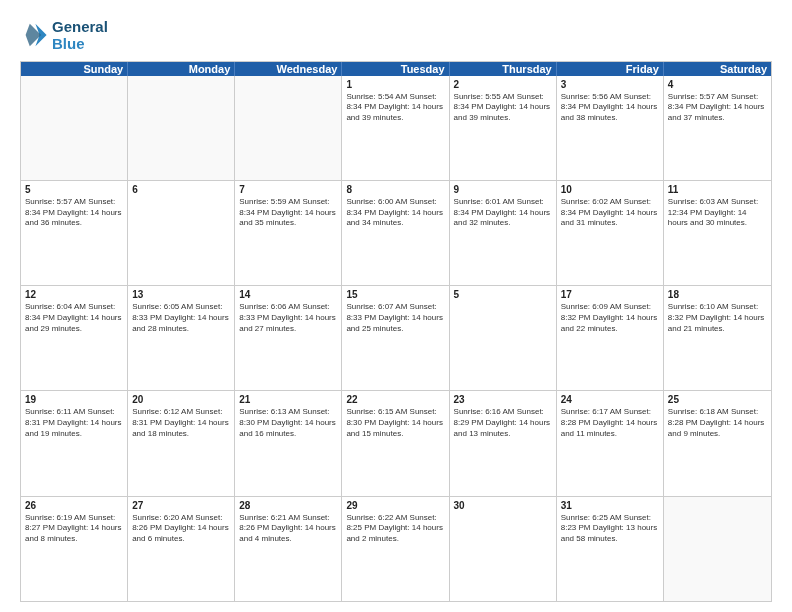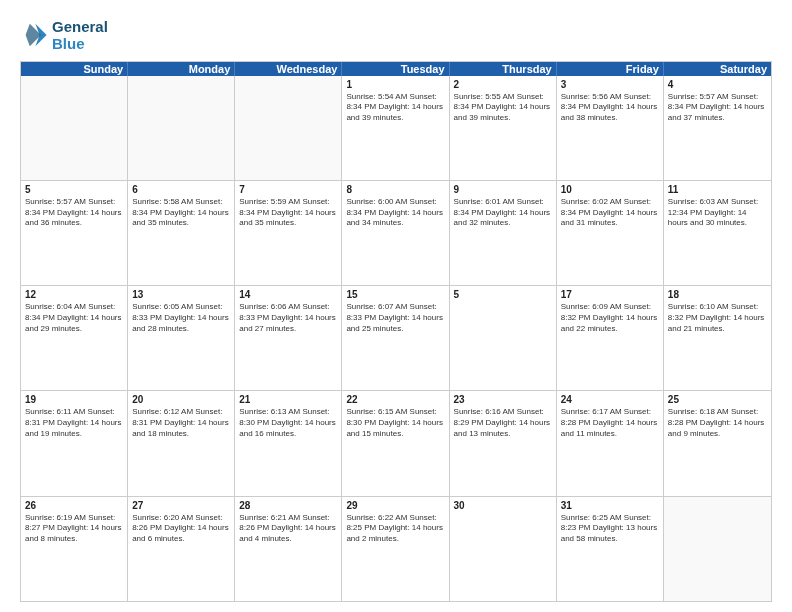--- a/index.html
+++ b/index.html
@@ -178,24 +178,20 @@
         <div class="cal-week">
           <div class="cal-cell">
             <span class="day-num">5</span>
             <div class="cell-text">Sunrise: 5:57 AM
 Sunset: 8:34 PM
 Daylight: 14 hours
 and 36 minutes.</div>
           </div>
           <div class="cal-cell">
             <span class="day-num">6</span>
-            <div class="cell-text">Sunrise: 5:58 AM
-Sunset: 8:34 PM
-Daylight: 14 hours
-and 35 minutes.</div>
           </div>
           <div class="cal-cell">
             <span class="day-num">7</span>
             <div class="cell-text">Sunrise: 5:59 AM
 Sunset: 8:34 PM
 Daylight: 14 hours
 and 35 minutes.</div>
           </div>
           <div class="cal-cell">
             <span class="day-num">8</span>

